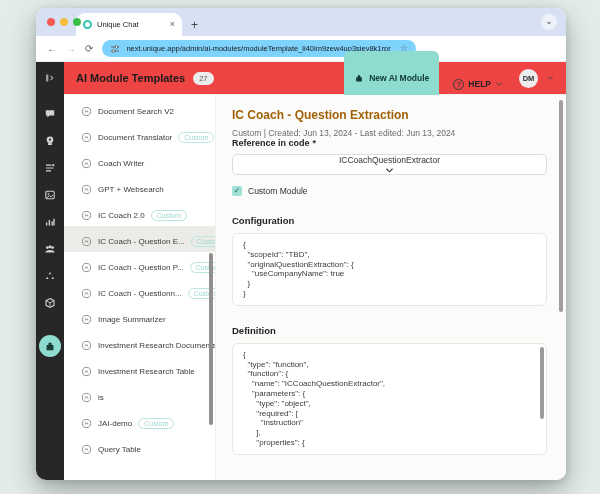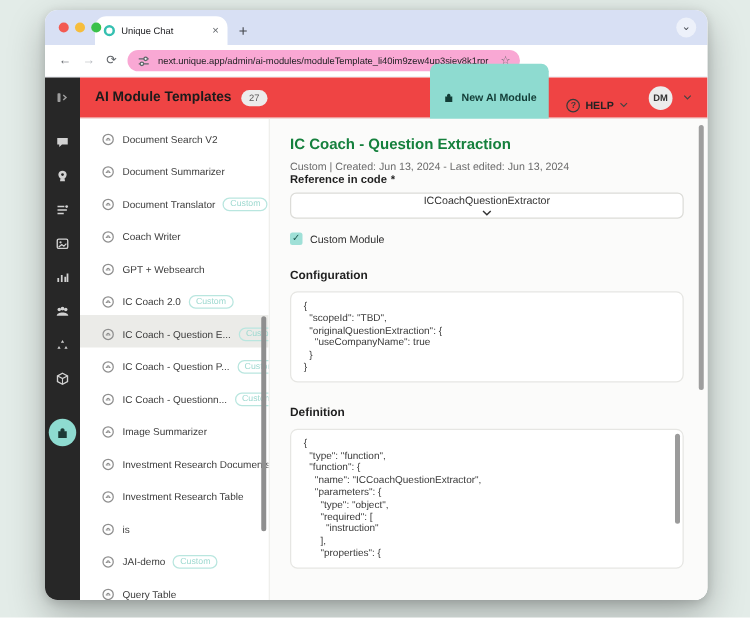--- a/index.html
+++ b/index.html
@@ -21,21 +21,21 @@
   .tab-title { flex:1; font-size:7.5px; color:#202124; white-space:nowrap; overflow:hidden; }
   .tab-close { font-size:9px; color:#5f6368; line-height:9px; }
   .newtab { margin:0 0 5px 9px; font-size:12px; color:#44474c; line-height:12px; }
   .strip-chevron { position:absolute; right:9px; top:6px; width:16px; height:16px; border-radius:50%;
     background:rgba(255,255,255,.55); color:#41454d; font-size:9px; text-align:center; line-height:14px; }
 
   .urlbar { height:26px; background:#fff; display:flex; align-items:center; padding:0 11px; gap:9px;
     border-bottom:1px solid #eceef3; }
   .nav-ic { font-size:10px; color:#5f6368; line-height:10px; }
   .nav-ic.dim { color:#b3b6bb; }
-  .omnibox { width:314px; height:17px; background:#f9a8d4; border-radius:9px; display:flex;
+  .omnibox { width:314px; height:17px; background:#7dd3fc; border-radius:9px; display:flex;
     align-items:center; gap:6px; padding:0 8px; }
   .url-text { font-size:7.5px; color:#202124; white-space:nowrap; overflow:hidden; flex:1; }
   .star { font-size:9px; color:#5f6368; line-height:9px; }
 
   
   .app { height:418px; display:flex; background:#fff; }
   .rail { width:28px; background:#272727; display:flex; flex-direction:column; align-items:center;
     padding-top:9px; flex:0 0 auto; }
   .rail-ic { width:14px; height:14px; display:flex; align-items:center; justify-content:center; margin-bottom:13px; }
   .rail-ic.first { margin-bottom:22px; }
@@ -62,21 +62,21 @@
   .row { height:26px; display:flex; align-items:center; gap:6px; padding:5px 6px 0 17px; }
   .row.selected { background:#ebebe8; }
   .li-icon { flex:0 0 auto; display:flex; }
   .li-label { font-size:8px; color:#3c3c3c; white-space:nowrap; }
   .badge { border:1px solid #b9e6df; color:#9ed9d0; border-radius:8px; font-size:7px; padding:1px 5px;
     white-space:nowrap; flex:0 0 auto; }
   .list-scroll { position:absolute; right:2px; top:158px; width:4px; height:172px; background:#8f8f8f; border-radius:2px; }
 
   .detail { flex:1; position:relative; background:#fbfbfa; border-left:1px solid #efefec;
     padding:13px 16px 0 16px; overflow:hidden; min-width:0; }
-  .d-title { font-size:12px; font-weight:bold; color:#15803d; }
+  .d-title { font-size:12px; font-weight:bold; color:#a16207; }
   .d-meta { margin-top:6px; font-size:8.5px; color:#6b6b6b; }
   .field-label { font-size:9px; font-weight:bold; color:#1f1f1f; }
   .req { margin-left:3px; }
   .select { margin-top:6px; margin-right:3px; height:21px; border:1px solid #dcdcd8; border-radius:5px;
     background:#fff; display:flex; align-items:center; justify-content:space-between; padding:0 9px;flex-direction:column; }
   .select-value { font-size:8.5px; color:#333; }
   .checkrow { margin-top:11px; display:flex; align-items:center; gap:6px; }
   .checkbox { width:10px; height:10px; background:#9fe0d7; border-radius:2px; color:#1e5a52; font-size:8px;
     line-height:10px; text-align:center; }
   .check-label { font-size:8.5px; color:#2e2e2e; }
@@ -226,30 +226,20 @@
               <span class="li-icon">
                 <svg width="11" height="11" viewBox="0 0 11 11">
                   <circle cx="5.5" cy="5.5" r="4.1" fill="none" stroke="#8f8f8f" stroke-width="1"></circle>
                   <path d="M3.6 6h1.1a0.9 0.9 0 1 1 1.6 0h1.1" stroke="#8f8f8f" stroke-width="0.9" fill="none"></path>
                 </svg>
               </span>
               <span class="li-label">Document Search V2</span>
 
             </div>
 
-            <div class="row">
-              <span class="li-icon">
-                <svg width="11" height="11" viewBox="0 0 11 11">
-                  <circle cx="5.5" cy="5.5" r="4.1" fill="none" stroke="#8f8f8f" stroke-width="1"></circle>
-                  <path d="M3.6 6h1.1a0.9 0.9 0 1 1 1.6 0h1.1" stroke="#8f8f8f" stroke-width="0.9" fill="none"></path>
-                </svg>
-              </span>
-              <span class="li-label">Document Summarizer</span>
-
-            </div>
 
             <div class="row">
               <span class="li-icon">
                 <svg width="11" height="11" viewBox="0 0 11 11">
                   <circle cx="5.5" cy="5.5" r="4.1" fill="none" stroke="#8f8f8f" stroke-width="1"></circle>
                   <path d="M3.6 6h1.1a0.9 0.9 0 1 1 1.6 0h1.1" stroke="#8f8f8f" stroke-width="0.9" fill="none"></path>
                 </svg>
               </span>
               <span class="li-label">Document Translator</span>
               <span class="badge">Custom</span>

